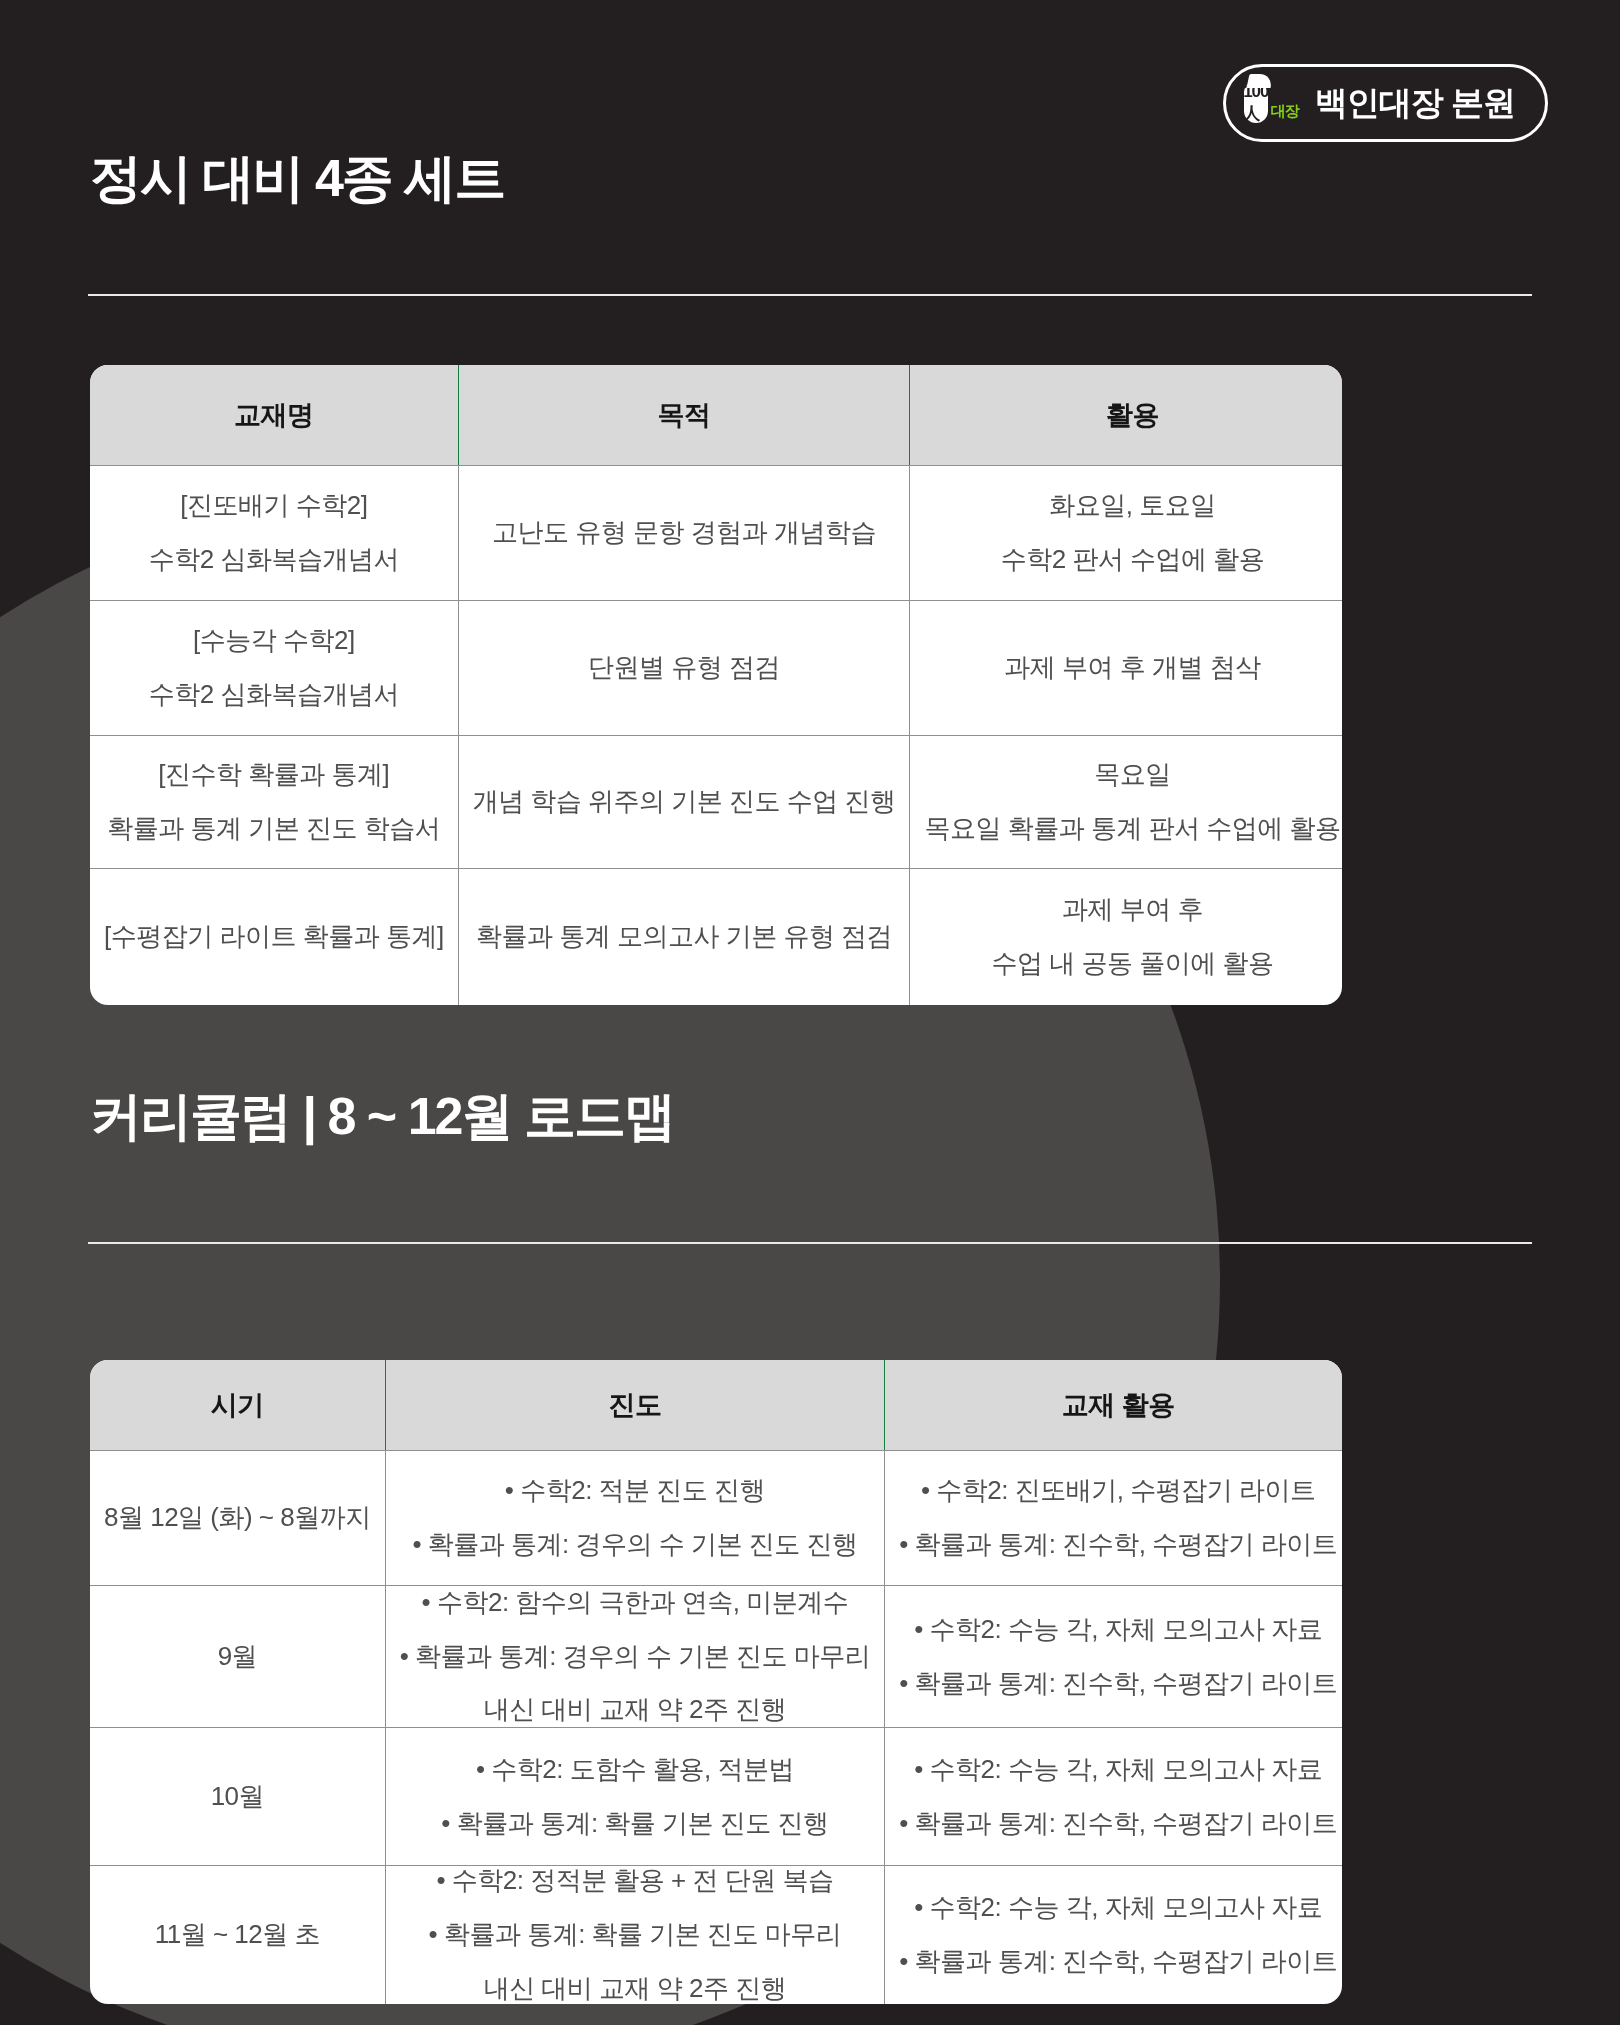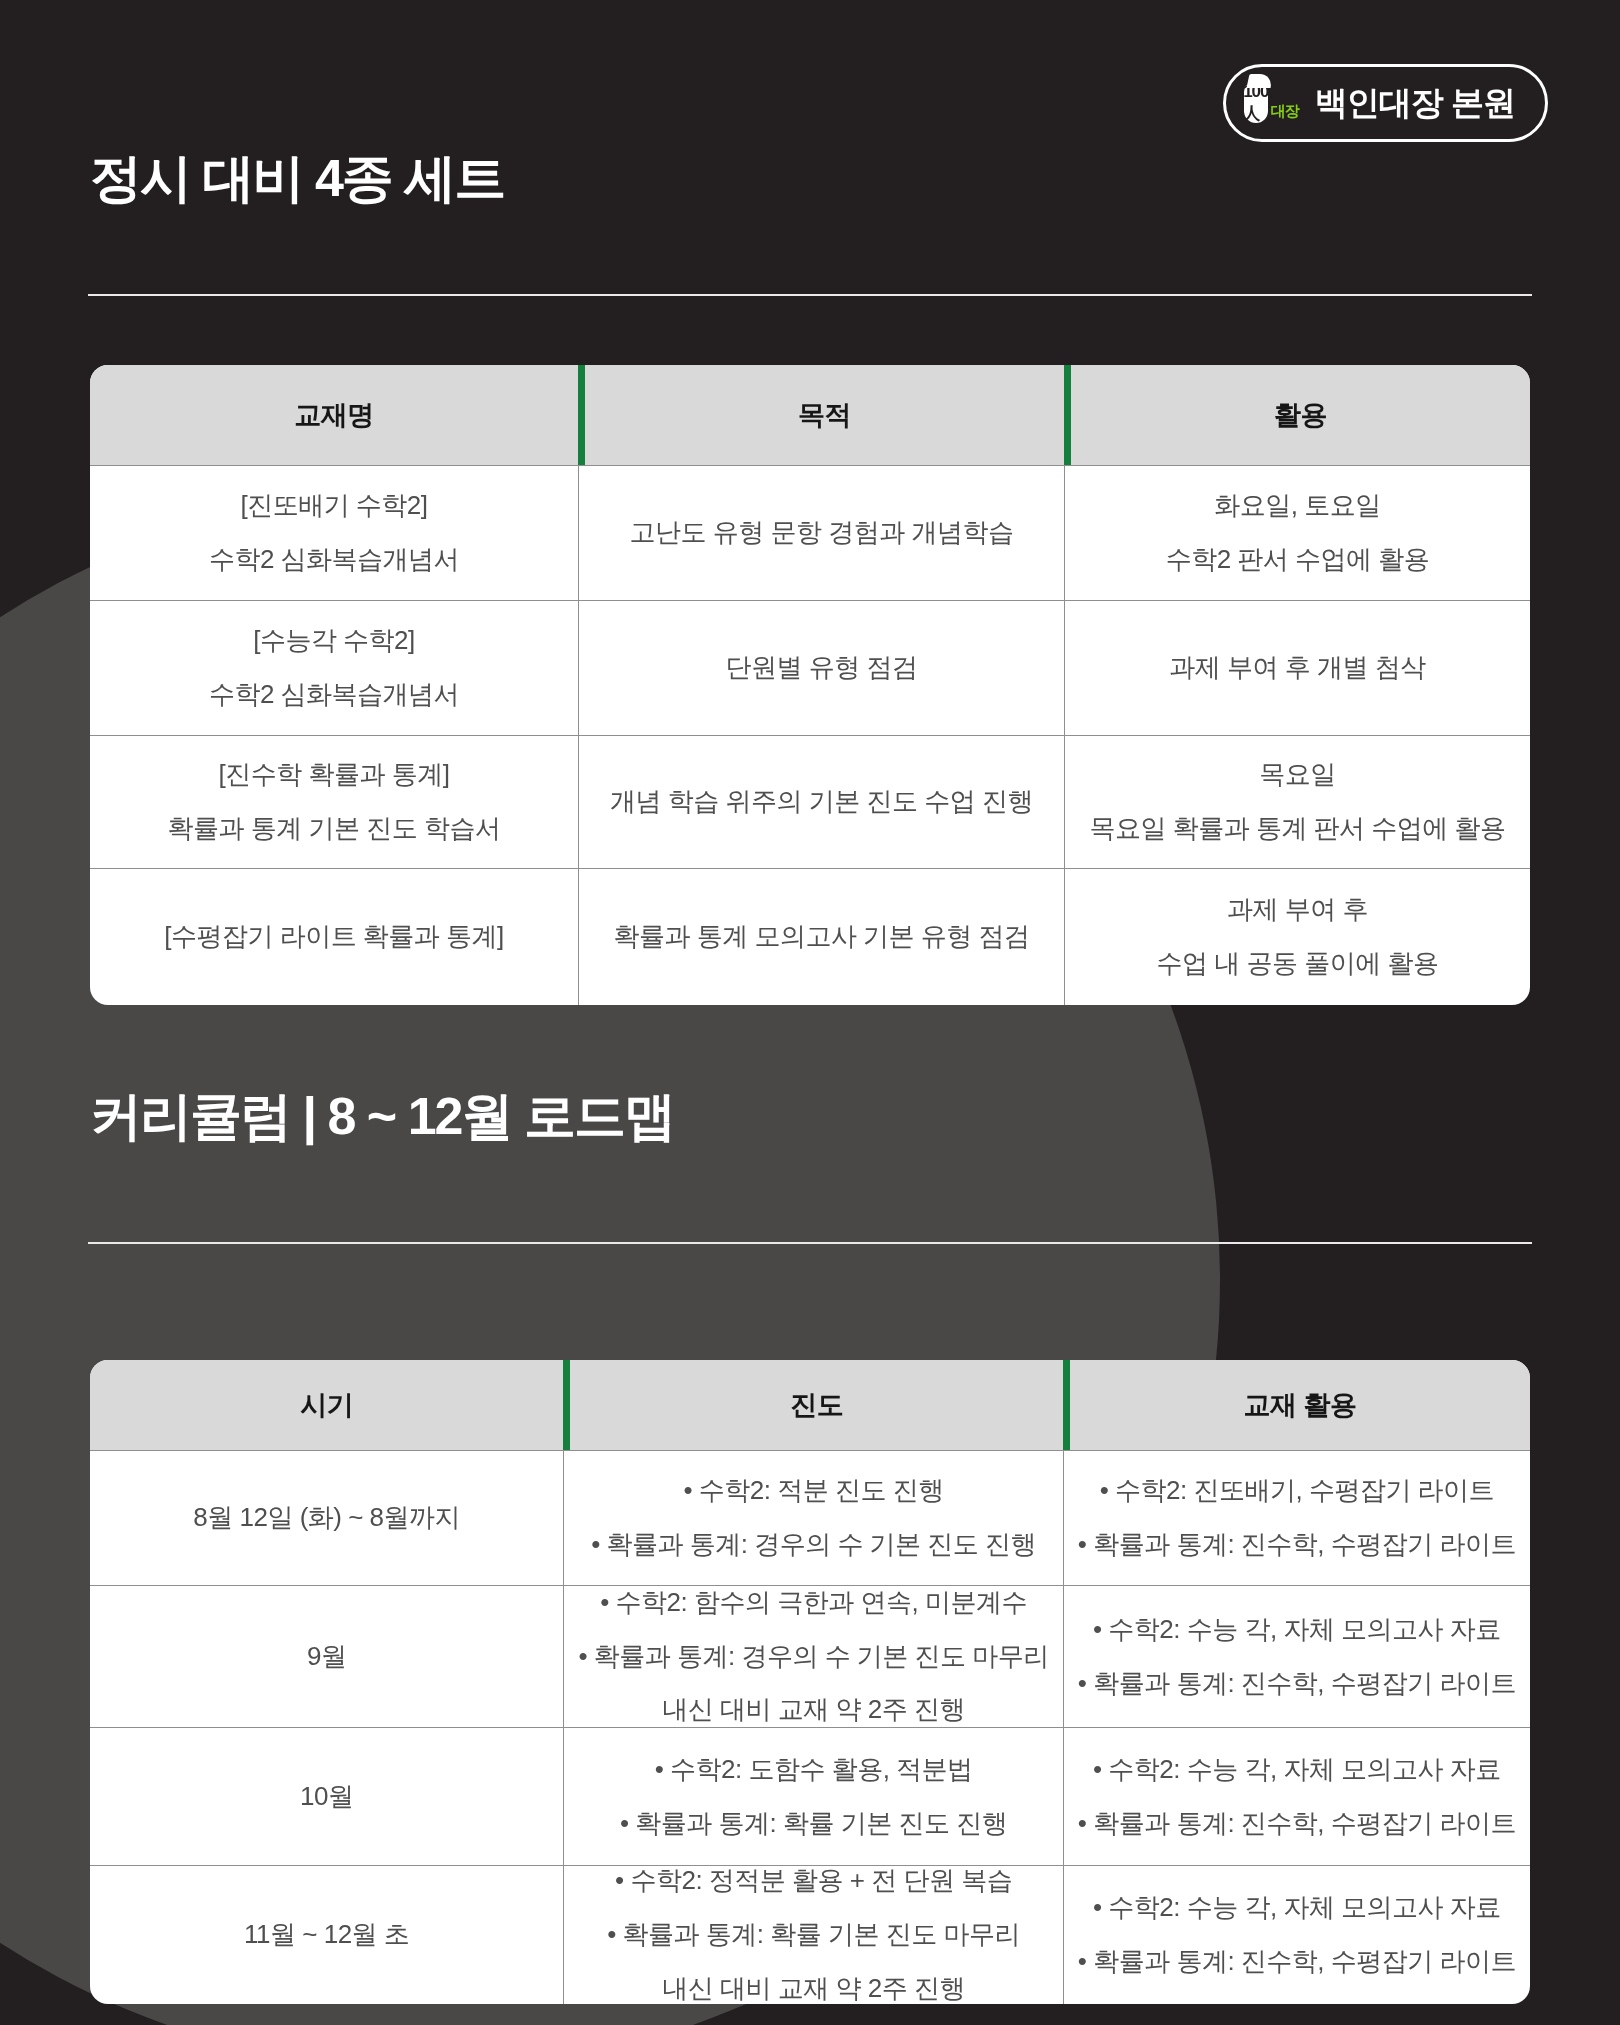--- a/index.html
+++ b/index.html
@@ -73,36 +73,36 @@
     position:absolute; left:88px;
     width:1444px; height:2px;
     background:#eceae9;
   }
   #rule1 { top:294px; }
   #rule2 { top:1242px; }
 
   
   .table {
     position:absolute; left:90px;
-    width:1440px;
+    width:1252px;
     background:#ffffff;
     border-radius:18px;
     overflow:hidden;
     display:grid;
     grid-template-columns:488fr 486fr 466fr;
   }
   #table1 { top:365px;  grid-template-rows:100px 135px 135px 133px 137px; }
   #table2 { top:1360px; grid-template-rows:90px 135px 142px 138px 139px; }
 
   .th {
     background:#d9d9d9;
     display:flex; align-items:center; justify-content:center;
     color:#161616;
     font-size:27px; font-weight:bold; letter-spacing:-0.5px;
-    border-left:7px solid #15803d;
+    border-left:1px solid #15803d;
   }
   .th.col0 { border-left:none; }
 
   .td {
     display:flex; flex-direction:column;
     align-items:center; justify-content:center;
     row-gap:24px;
     text-align:center;
     color:#4f4f4f;
     font-size:26px; letter-spacing:-0.5px;

